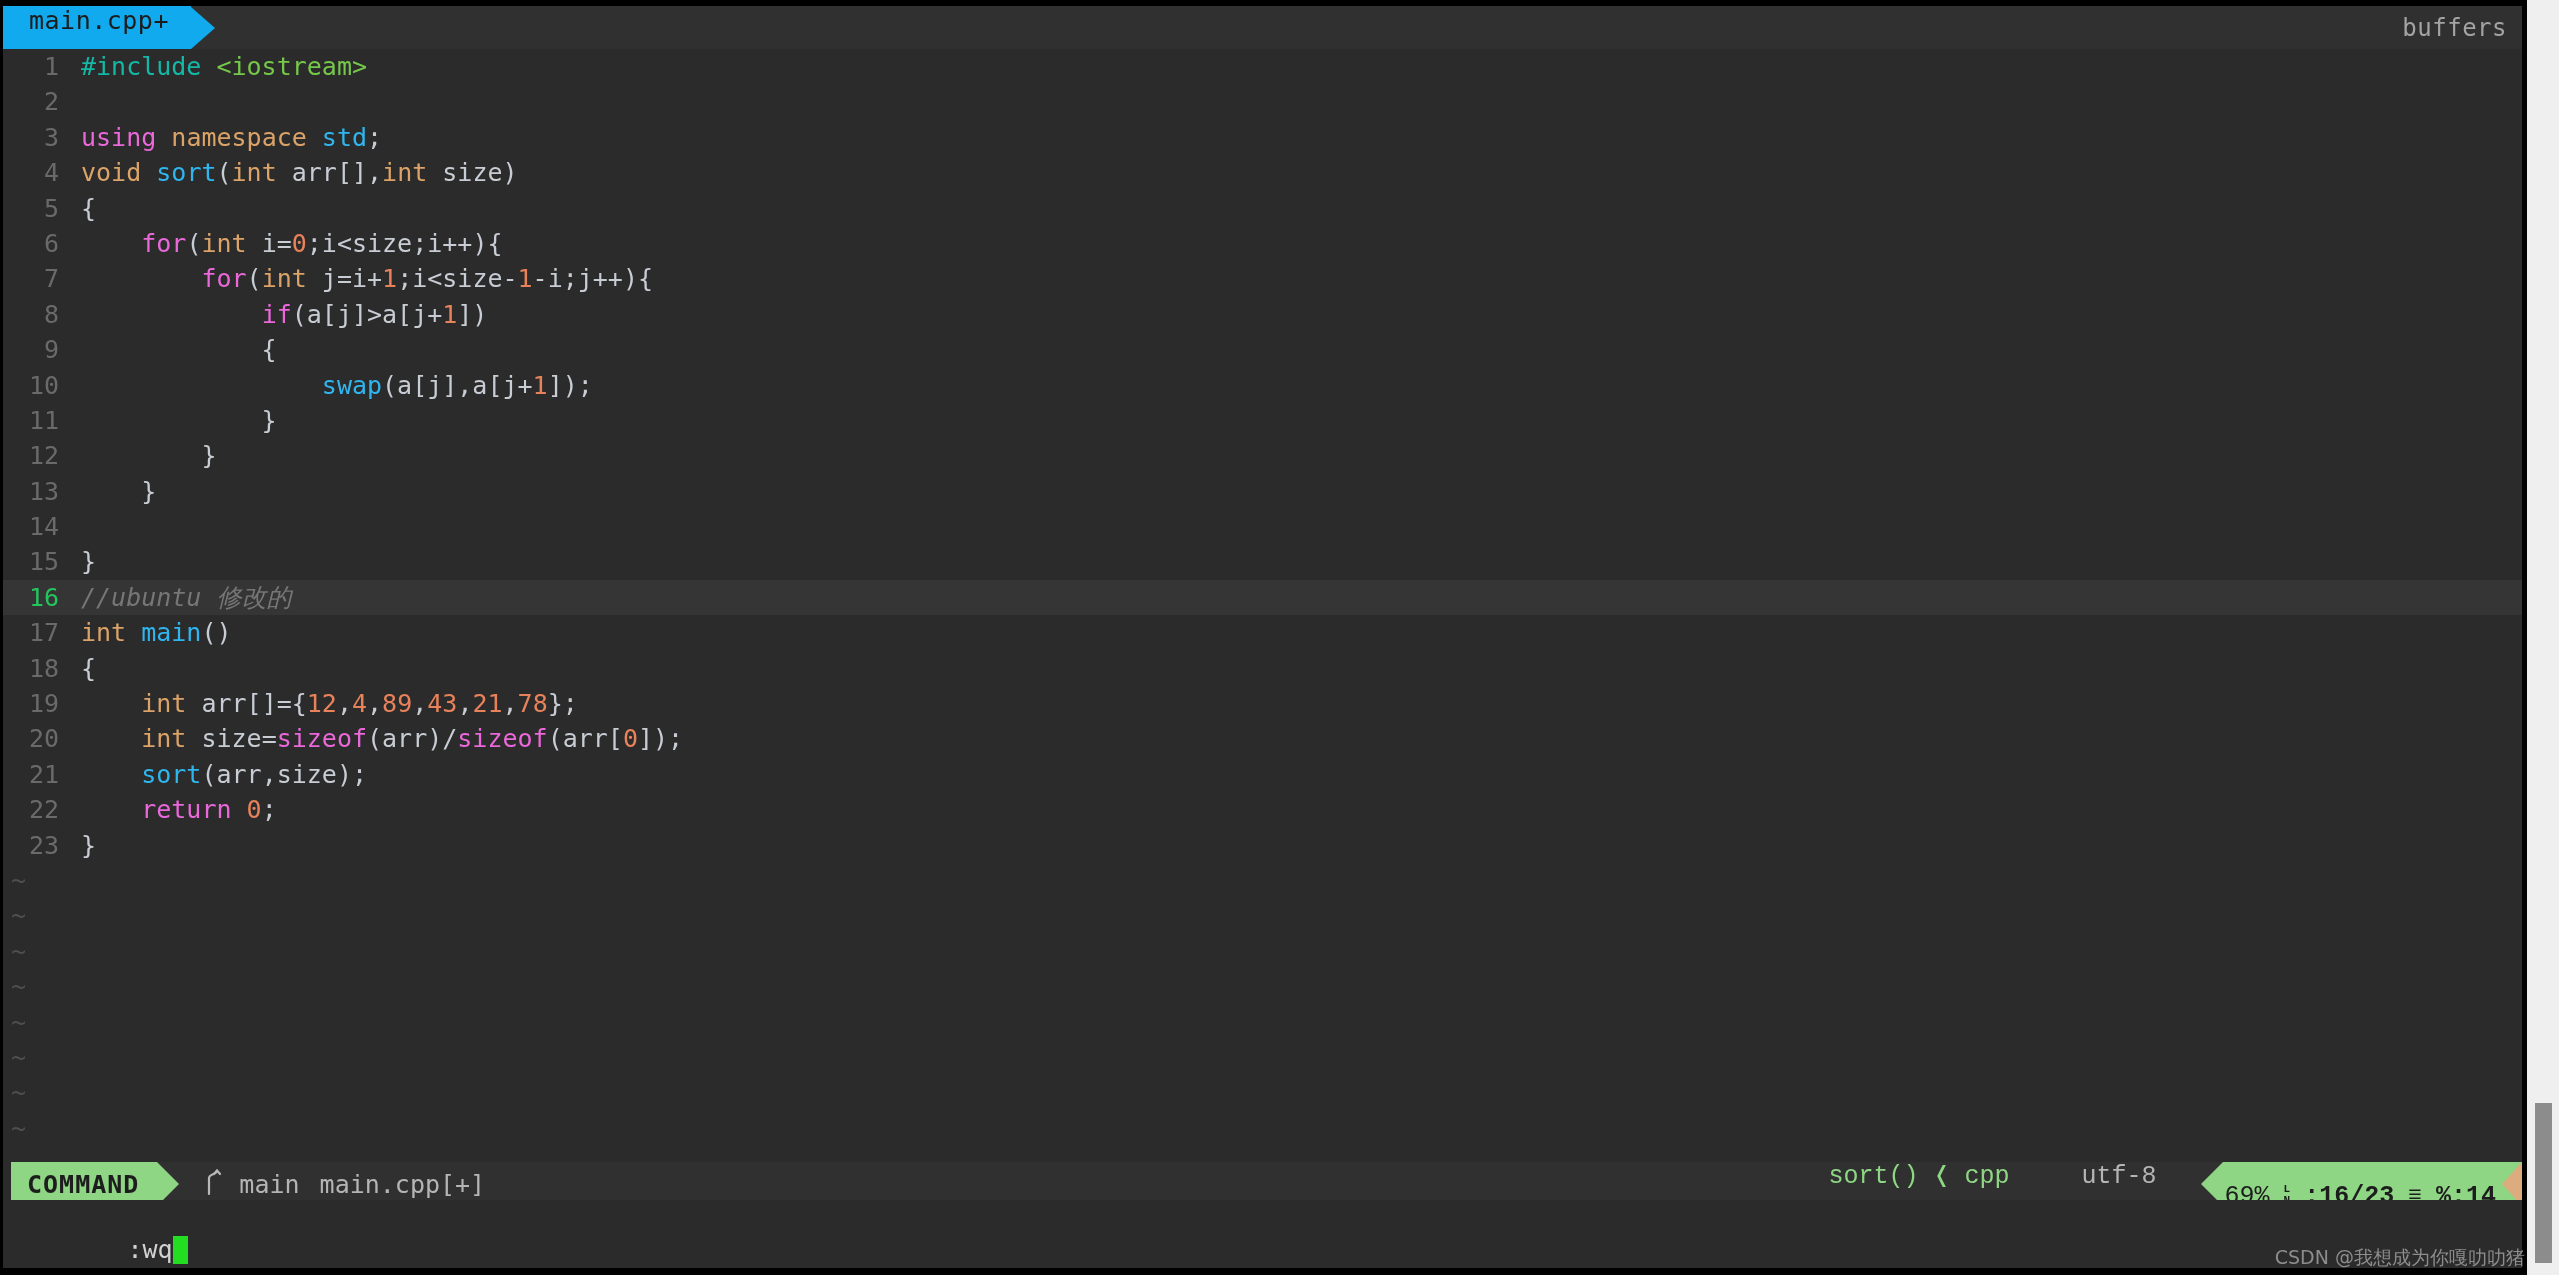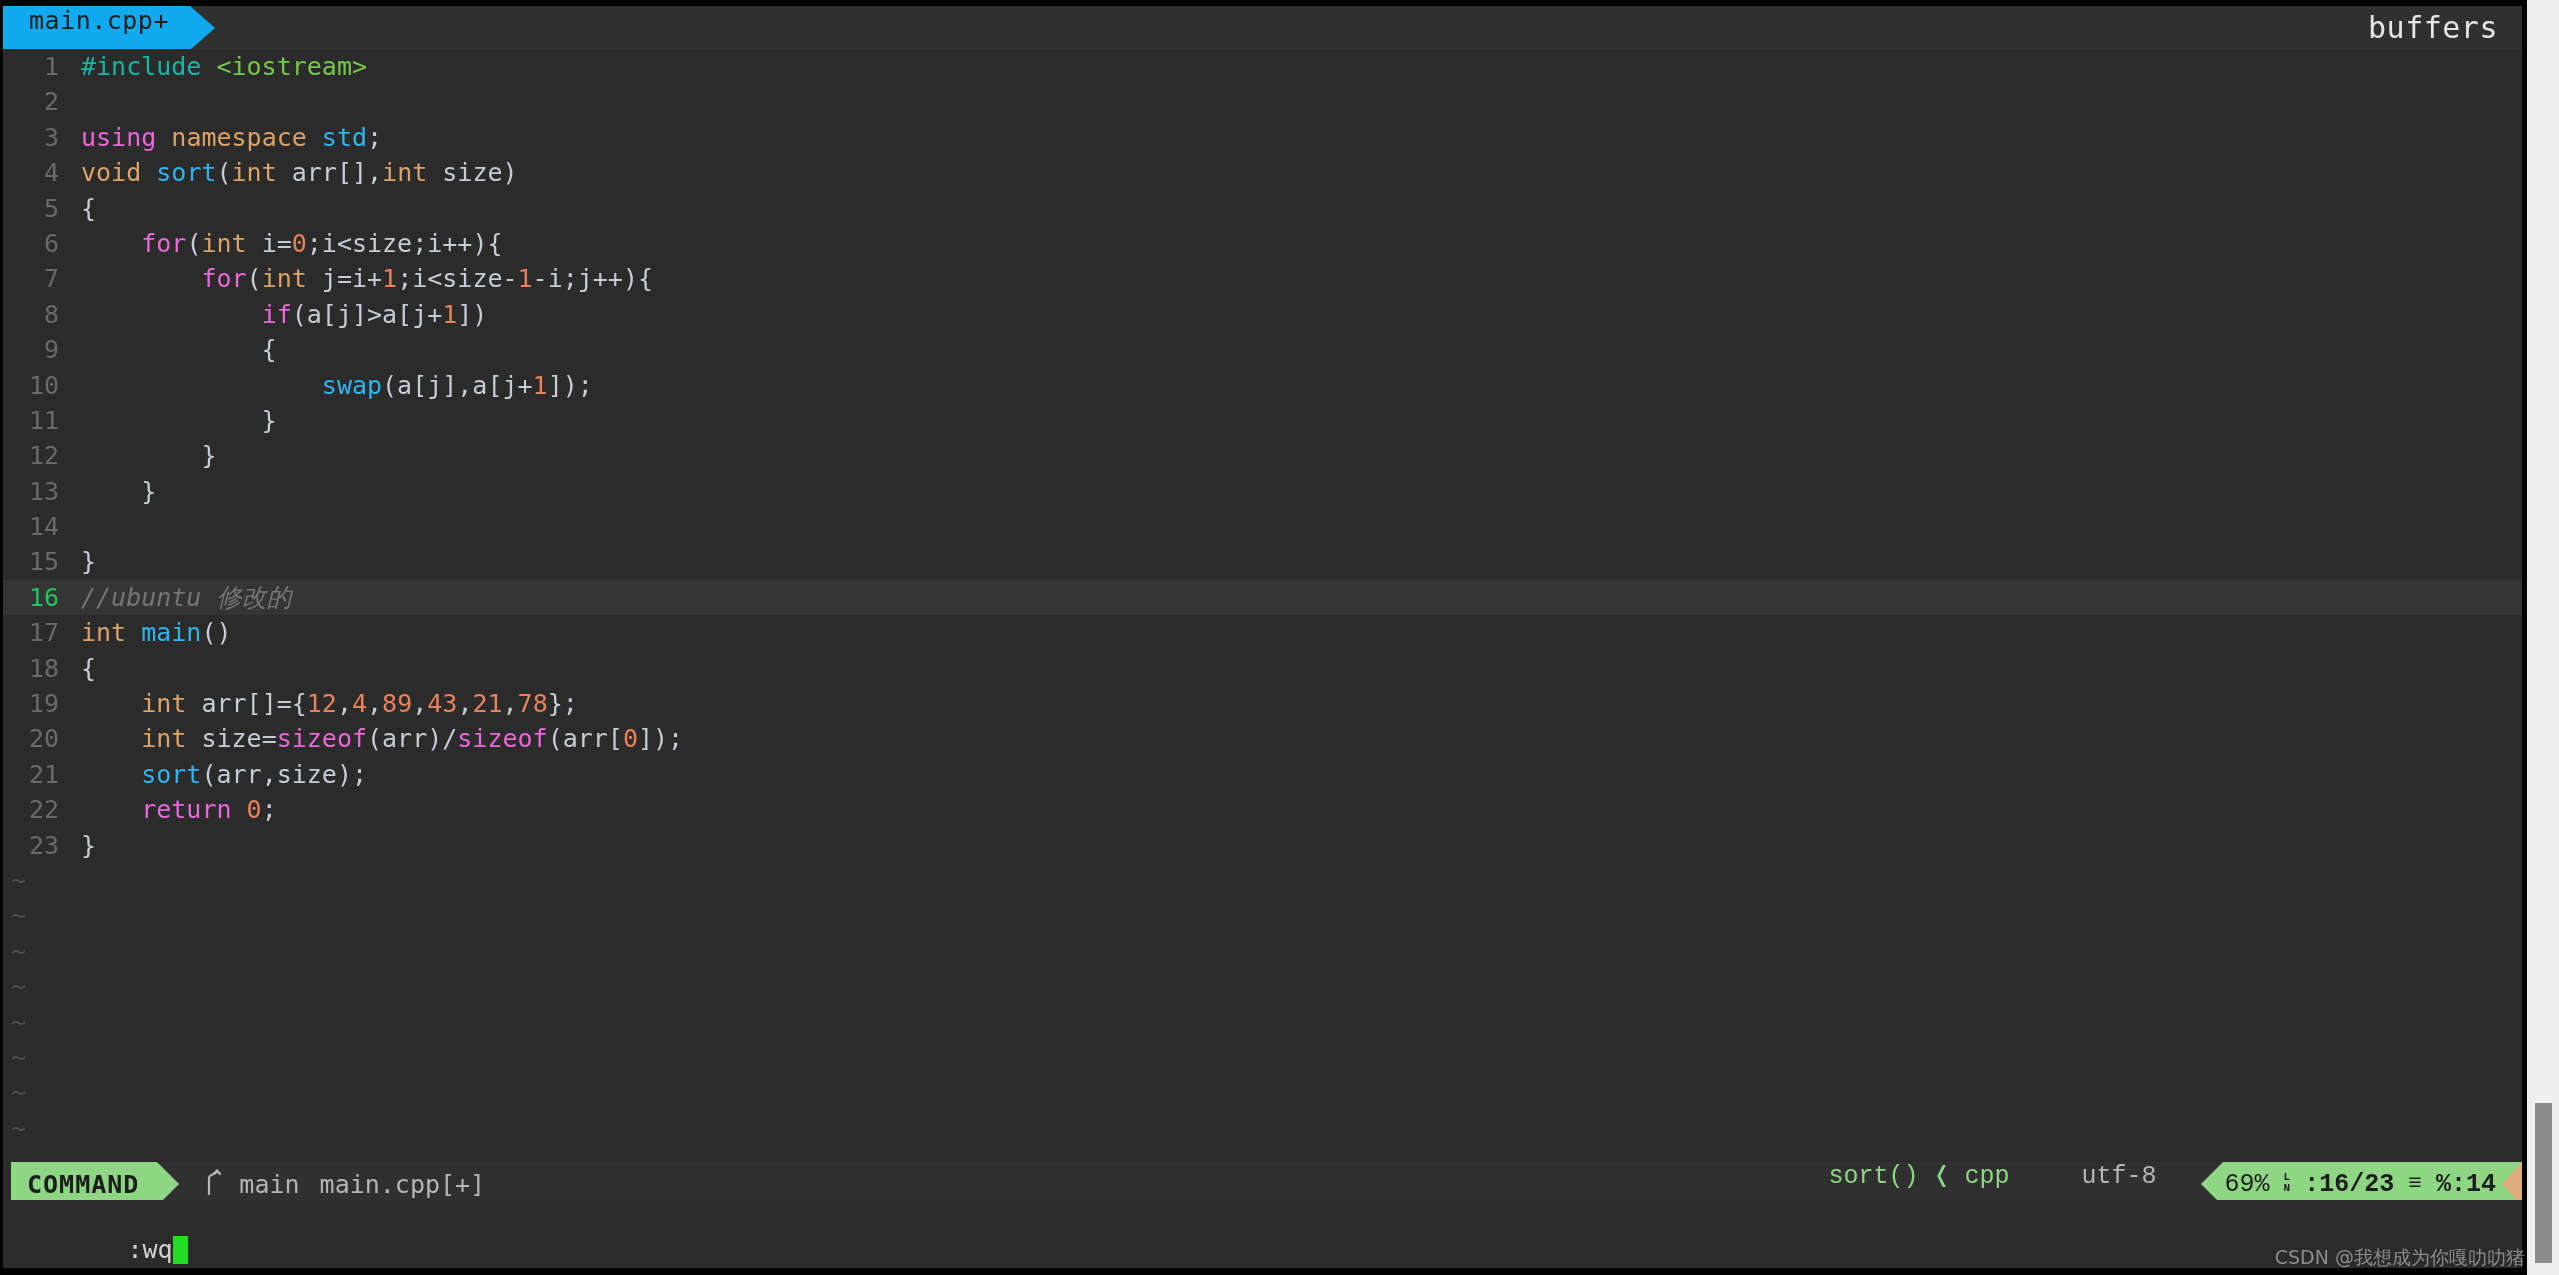--- a/index.html
+++ b/index.html
@@ -65,23 +65,23 @@
   }
   .tab-arrow {
     width: 0;
     height: 0;
     border-top: 21.5px solid transparent;
     border-bottom: 21.5px solid transparent;
     border-left: 24px solid #11AAEE;
   }
   #buffers-label {
     margin-left: auto;
-    padding-right: 24px;
-    color: #e5e5e5;
-    font-size: 30px;
+    padding-right: 15px;
+    color: #a3a3a3;
+    font-size: 24px;
     letter-spacing: 0.5px;
   }
 
   
   #code-area {
     position: absolute;
     left: 0;
     top: 43px;
     right: 0;
     bottom: 110px;
@@ -199,21 +199,21 @@
     border-bottom: 22px solid transparent;
     border-right: 22px solid #8ed684;
   }
   .pos-block {
     height: 44px;
     display: flex;
     align-items: center;
     background: #8ed684;
     color: #1d1d1d;
     font-weight: bold;
-    padding: 0 6px 0 2px;
+    padding: 12px 6px 0 2px;
     gap: 14px;
   }
   .pos-pct { font-weight: normal; }
   .ln-glyph {
     display: inline-flex;
     flex-direction: column;
     font-size: 11px;
     line-height: 11px;
     font-weight: bold;
     transform: translateY(-1px);

